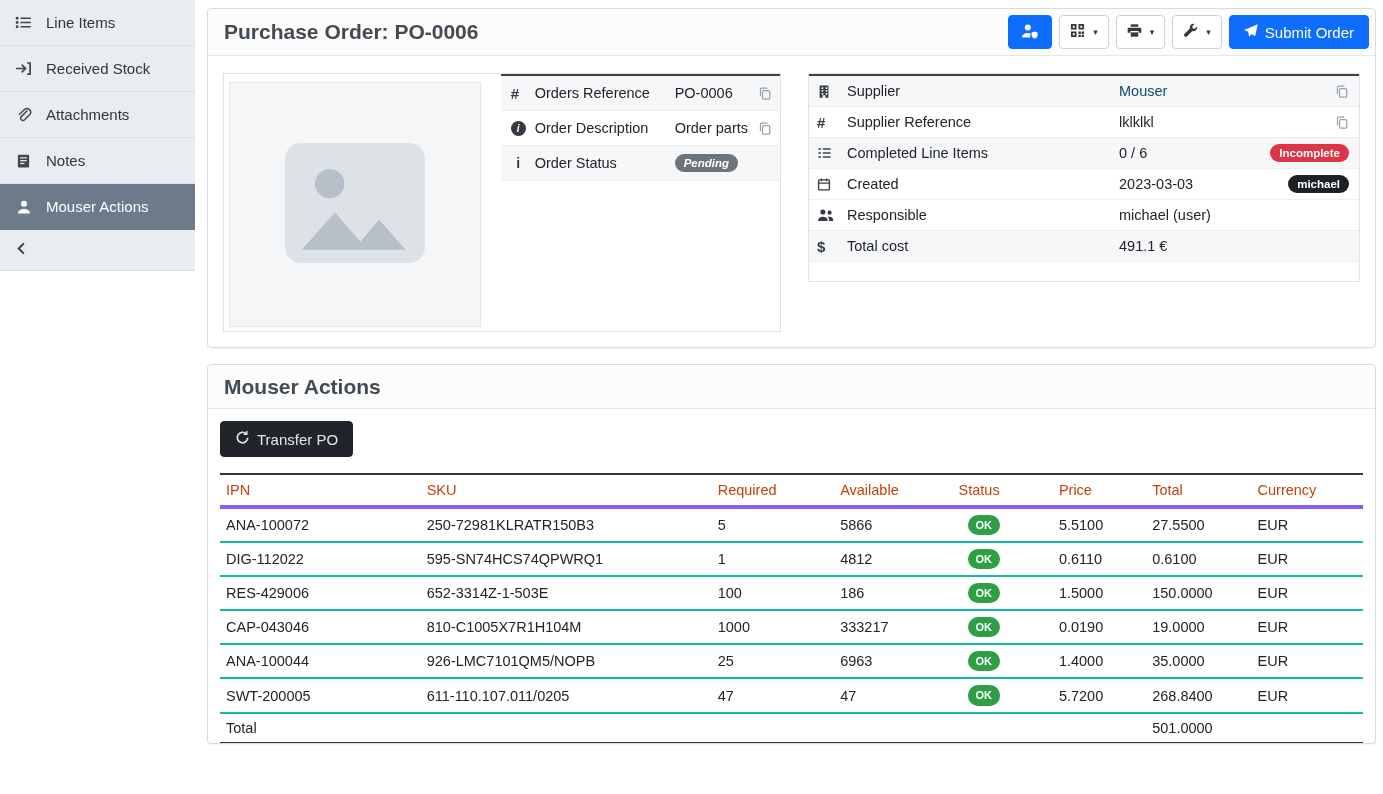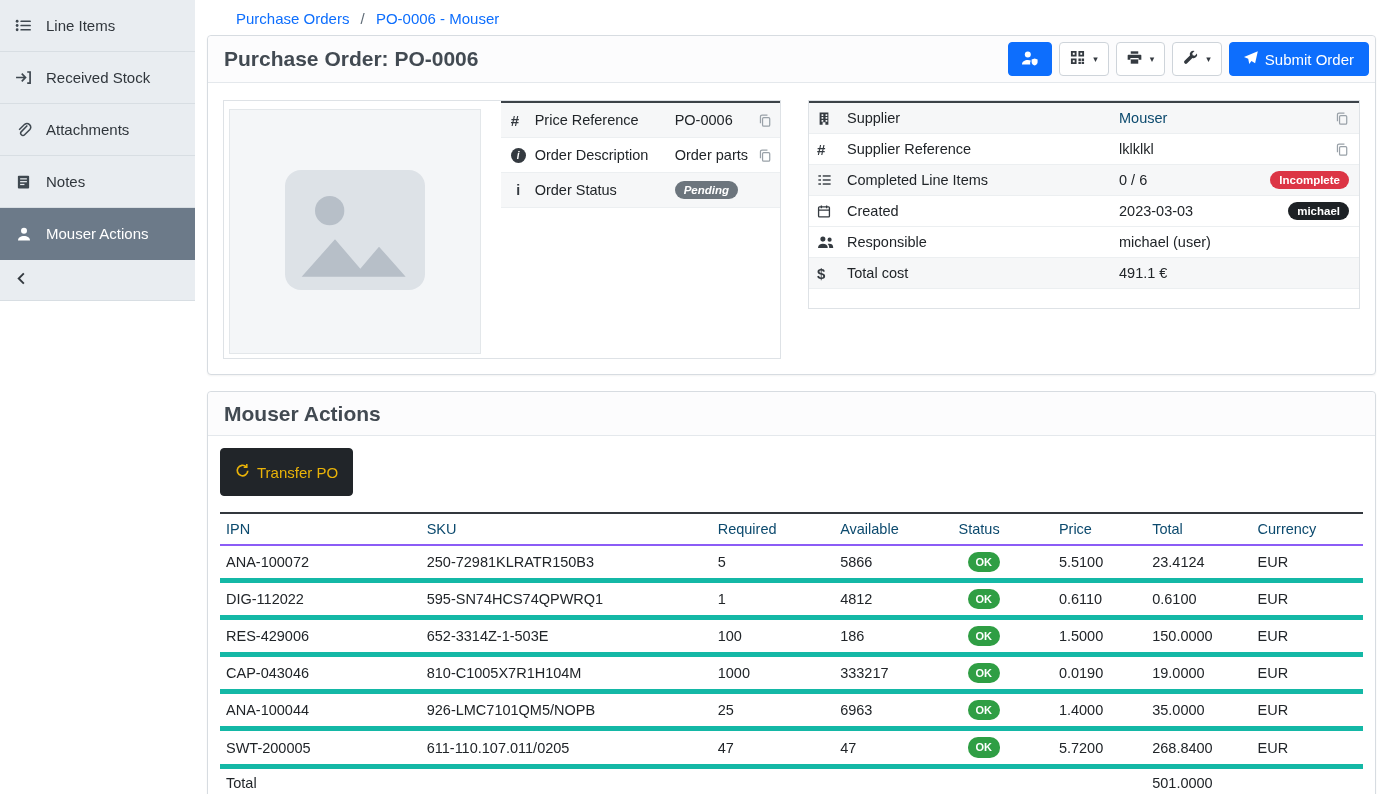--- a/index.html
+++ b/index.html
@@ -2,21 +2,21 @@
 <html><head>
 <meta charset="utf-8">
 <style>
   * { margin:0; padding:0; box-sizing:border-box; }
   html,body { width:1383px; height:794px; overflow:hidden; background:#fff;
     font-family:"Liberation Sans", sans-serif; font-size:14.5px; color:#212529; }
   .layout { display:flex; width:100%; height:100%; }
 
   
   .sidebar { width:195px; min-width:195px; }
-  .sidebar-item { display:flex; align-items:center; gap:13px; height:52px; padding:0 14px;
+  .sidebar-item { display:flex; align-items:center; gap:13px; height:46px; padding:0 14px;
     background:#e9edf1; border-bottom:1px solid #d8dee3; color:#30363c; font-size:15px; cursor:pointer; }
   .sidebar-item .s-icon { width:19px; display:inline-flex; justify-content:center; color:#3f4850; }
   .sidebar-item.active { background:#6c7a89; border-color:#6c7a89; color:#fff; }
   .sidebar-item.active .s-icon { color:#fff; }
   .sidebar-collapse { display:flex; align-items:center; height:41px; padding:0 14px;
     background:#e9edf1; border-bottom:1px solid #d8dee3; color:#343a40; cursor:pointer; }
 
   
   .content { flex:1; padding:8px 7px 0 12px; }
   .breadcrumb { padding:2px 0 8px 29px; font-size:15px; }
@@ -31,21 +31,21 @@
     border-radius:4px 4px 0 0; }
   .page-title { font-size:21px; font-weight:600; color:#424a52; }
 
   .header-actions { display:flex; align-items:center; gap:7px; }
   .btn { display:inline-flex; align-items:center; gap:7px; height:34px; border-radius:4px;
     border:1px solid transparent; font-family:inherit; font-size:14.5px; cursor:pointer; background:none; }
   .btn-blue { background:#0d6efd; border-color:#0d6efd; color:#fff; padding:0 12px; }
   .btn-outline { background:#fff; border-color:#ced4da; color:#343a40; padding:0 10px; }
   .caret { font-size:9px; line-height:1; margin-left:1px; }
   .btn-submit { padding:0 14px; font-size:15px; }
-  .btn-dark { background:#212529; border-color:#212529; color:#eab308; height:48px; padding:8px 14px; font-size:15px; }
+  .btn-dark { background:#212529; border-color:#212529; color:#e5e5e5; height:36px; padding:8px 14px; font-size:15px; }
 
   
   .details-body { display:flex; gap:27px; padding:17px 15px 15px 15px; }
   .details-left { width:558px; border:1px solid #dee2e6; display:flex; gap:20px; height:259px; background:#fff; }
   .image-placeholder { width:253px; height:245px; margin:8px 0 0 5px; background:#f4f6f8;
     border:1px solid #e3e7ea; display:flex; align-items:center; justify-content:center; cursor:pointer; }
   .details-right { flex:1; border:1px solid #dee2e6; align-self:flex-start; padding-bottom:19px; background:#fff; }
 
   .detail-table { border-top:2px solid #3b4248; }
   .order-table { flex:1; }
@@ -69,22 +69,22 @@
   .badge-red { background:#dc3545; }
   .badge-black { background:#1d2125; }
   .badge-green { background:#2f9e44; padding:4px 8px; font-size:11px;margin-left:9px; }
 
   
   .actions-body { padding:12px 12px 0 12px; }
   .alert { margin-top:7px; background:#d3edf5; color:#0b5668; border-radius:4px;
     padding:13px 16px; font-size:15px; }
   .result-table { width:100%; border-collapse:collapse; table-layout:fixed; margin-top:16px; font-size:14.5px; }
   .result-table th { font-weight:400; text-align:left; padding:7px 6px;
-    border-top:2px solid #32383e; border-bottom:2px solid #8b5cf6; color:#0c4a6e; }
-  .result-table td { padding:6px 6px; border-bottom:5px solid #14b8a6; }
+    border-top:2px solid #32383e; border-bottom:4px solid #8b5cf6; color:#c2410c; }
+  .result-table td { padding:6px 6px; border-bottom:2px solid #14b8a6; }
   .result-table th.num, .result-table td.num { }
   .result-table tfoot td { border-top:2px solid #32383e; border-bottom:1px solid #32383e; }
 </style>
 </head>
 <body>
 
 <div class="layout">
 
   <nav class="sidebar">
     <div class="sidebar-item">
@@ -141,25 +141,20 @@
       <span>
         <svg width="15" height="15" viewBox="0 0 16 16" fill="none" stroke="currentColor" stroke-width="2">
             <path d="M10.5 2.5 5 8l5.5 5.5"></path>
           </svg>
       </span>
     </div>
   </nav>
 
   <main class="content">
 
-    <div class="breadcrumb">
-      <a>Purchase Orders</a>
-      <span class="sep">/</span>
-      <a>PO-0006 - Mouser</a>
-    </div>
 
     <section class="card">
       <div class="card-header">
         <h1 class="page-title">Purchase Order: PO-0006</h1>
         <div class="header-actions">
           <button class="btn btn-blue">
             <span>
               <svg width="18" height="16" viewBox="0 0 18 16" fill="currentColor">
                   <circle cx="6.8" cy="4.4" r="3"></circle>
                   <path d="M1 14.6c0-3 2.6-4.5 5.8-4.5 1.2 0 2.3.2 3.2.6-.9.9-1.1 2.3-.7 3.9z"></path>
@@ -212,21 +207,21 @@
               <svg width="160" height="140" viewBox="0 0 24 21">
                   <rect x="1.5" y="1.5" width="21" height="18" rx="2.4" fill="#dde2e7"></rect>
                   <circle cx="8.2" cy="7.6" r="2.2" fill="#b7bfc8"></circle>
                   <path d="M4 17.5l5-5.6 3.8 4.4 2.8-3.3 4 4.5z" fill="#b7bfc8"></path>
                 </svg>
             </span>
           </div>
           <div class="detail-table order-table">
             <div class="drow odd">
               <span class="dicon tx">#</span>
-              <span class="dlabel">Price Reference</span>
+              <span class="dlabel">Orders Reference</span>
               <span class="dvalue">PO-0006</span>
               <span class="copy">
                 <svg width="14" height="15" viewBox="0 0 16 16" fill="none" stroke="#99a1a8" stroke-width="1.4">
                     <rect x="5.2" y="4.6" width="8.2" height="9.8" rx="1.4"></rect>
                     <path d="M10.8 1.8H4.6a1.8 1.8 0 0 0-1.8 1.8v7.6"></path>
                   </svg>
               </span>
             </div>
             <div class="drow">
               <span class="info-circle">i</span>
@@ -371,21 +366,21 @@
             </tr>
           </thead>
           <tbody>
             <tr>
               <td>ANA-100072</td>
               <td>250-72981KLRATR150B3</td>
               <td>5</td>
               <td>5866</td>
               <td><span class="badge badge-green">OK</span></td>
               <td class="num">5.5100</td>
-              <td class="num">23.4124</td>
+              <td class="num">27.5500</td>
               <td>EUR</td>
             </tr>
             <tr>
               <td>DIG-112022</td>
               <td>595-SN74HCS74QPWRQ1</td>
               <td>1</td>
               <td>4812</td>
               <td><span class="badge badge-green">OK</span></td>
               <td class="num">0.6110</td>
               <td class="num">0.6100</td>

